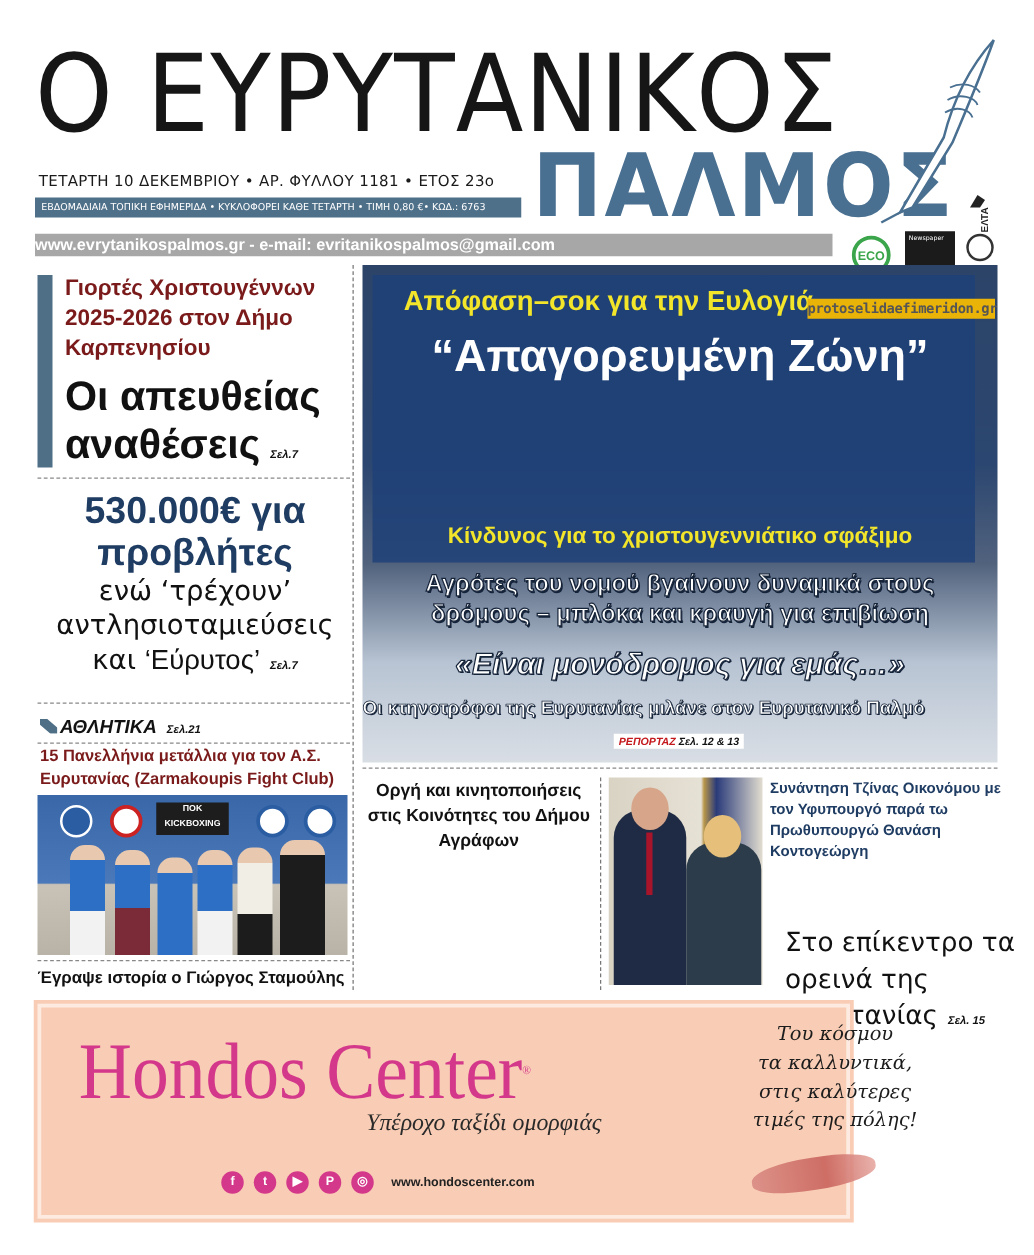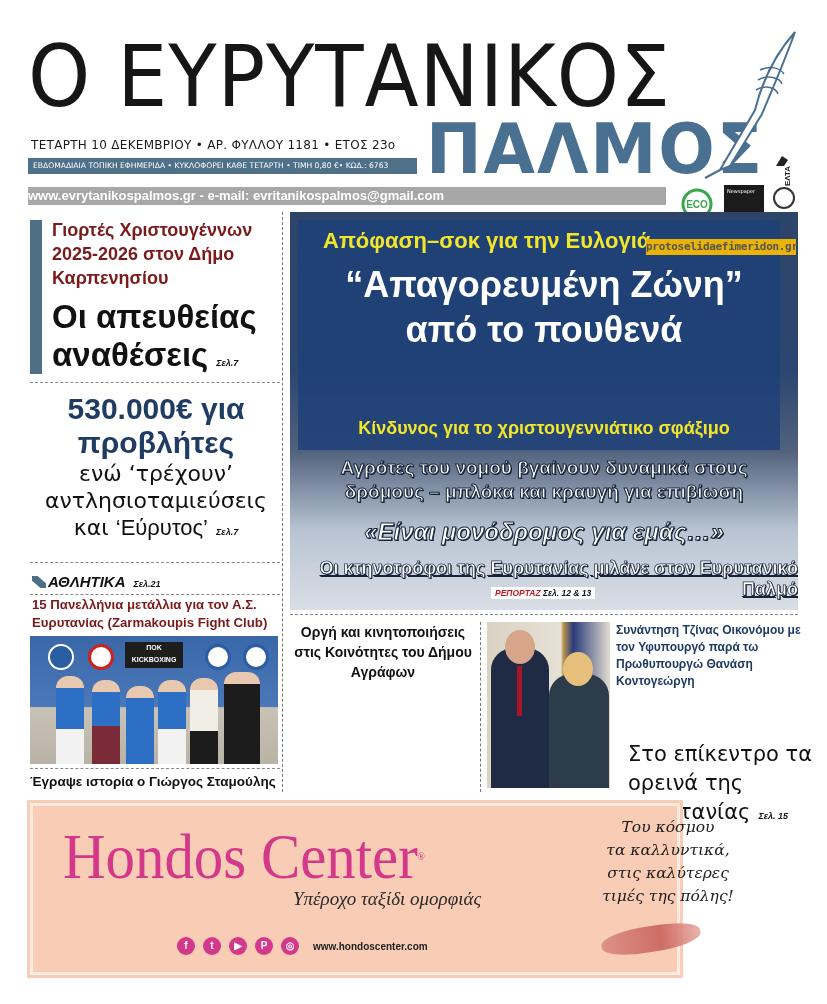--- a/index.html
+++ b/index.html
@@ -42,21 +42,21 @@
 
   
   .feature { left: 290px; top: 212px; width: 508px; height: 398px; overflow: hidden; background: linear-gradient(180deg,#2c4468 0%,#2b4670 40%,#51627d 60%,#b8c4d3 80%,#d9dee5 100%); }
   .feature .bluebox { position: absolute; left: 8px; top: 8px; width: 482px; height: 230px; background: rgba(30,65,120,0.85); }
   .f-kicker { position: absolute; left: 0; width: 100%; top: 16px; text-align: left; padding-left: 33px; font-family: "Liberation Sans", sans-serif; font-weight: 700; font-size: 22px; color: #f3e62a; white-space: nowrap; }
   .f-head { position: absolute; left: 0; width: 100%; top: 50px; text-align: center; font-family: "Liberation Sans", sans-serif; font-weight: 700; font-size: 36px; line-height: 45px; color: #fff; }
   .f-sub { position: absolute; left: 0; width: 100%; top: 206px; text-align: center; font-family: "Liberation Sans", sans-serif; font-weight: 700; font-size: 18px; color: #f3e62a; white-space: nowrap; }
   .f-out { color: #fff; -webkit-text-stroke: 1px #16243a; text-shadow: 1px 1px 0 #16243a; font-family: "Liberation Sans", sans-serif; font-weight: 700; }
   .f-l1 { position: absolute; left: 0; width: 100%; top: 244px; text-align: center; font-size: 19px; line-height: 24px; }
   .f-quote { position: absolute; left: 0; width: 100%; top: 306px; text-align: center; font-size: 24px; font-style: italic; }
-  .f-l2 { position: absolute; left: 0; width: 100%; top: 346px; text-align: right; font-size: 18px; text-decoration: underline; -webkit-text-stroke: .6px #16243a; }
+  .f-l2 { position: absolute; left: 0; width: 100%; top: 346px; text-align: left; font-size: 15px; -webkit-text-stroke: .6px #16243a; }
   .f-tag { position: absolute; left: 201px; top: 375px; background: #fff; padding: 1px 4px; font-family: "Liberation Sans", sans-serif; font-style: italic; font-weight: 700; font-size: 8.5px; color: #111; }
   .f-tag span:first-child { color: #c4181c; }
   .watermark { left: 646px; top: 239px; width: 150px; height: 16px; background: #eab308; font-family: "DejaVu Sans Mono", monospace; font-weight: 700; font-size: 11px; color: #555; line-height: 16px; text-align: center; letter-spacing: -.3px; }
 
   
   .mid { left: 288px; top: 622px; width: 190px; text-align: center; }
   .mid .h { font-family: "Liberation Sans", sans-serif; font-weight: 700; font-size: 14px; line-height: 20px; color: #111; }
   .mid .b { font-family: "DejaVu Sans", sans-serif; font-size: 12.2px; line-height: 19px; color: #2c5a7e; margin-top: 5px; }
 
   .meet-photo { left: 487px; top: 622px; width: 123px; height: 166px; background: linear-gradient(90deg,#d9d3c4 0%,#e6e1d5 60%,#b9964a 62%,#2a3b7a 70%,#e2ddd0 100%); overflow: hidden; }
@@ -131,21 +131,20 @@
 <div class="abs dash" style="left:30px;top:768px;width:250px;"></div>
 <div class="abs sports-caption">Έγραψε ιστορία ο Γιώργος Σταμούλης</div>
 
 <div class="abs vline" style="left:282px;top:212px;height:580px;"></div>
 
 <div class="abs feature">
   <div class="bluebox"></div>
   <div class="f-kicker">Απόφαση–σοκ για την Ευλογιά</div>
   <div class="f-head">
     <div>“Απαγορευμένη Ζώνη”</div>
-    <div>από το πουθενά</div>
   </div>
   <div class="f-sub">Κίνδυνος για το χριστουγεννιάτικο σφάξιμο</div>
   <div class="f-l1 f-out">
     <div>Αγρότες του νομού βγαίνουν δυναμικά στους</div>
     <div>δρόμους – μπλόκα και κραυγή για επιβίωση</div>
   </div>
   <div class="f-quote f-out">«Είναι μονόδρομος για εμάς…»</div>
   <div class="f-l2 f-out">Οι κτηνοτρόφοι της Ευρυτανίας μιλάνε στον Ευρυτανικό Παλμό</div>
   <div class="f-tag"><span>ΡΕΠΟΡΤΑΖ</span> <span>Σελ. 12 &amp; 13</span></div>
 </div>

